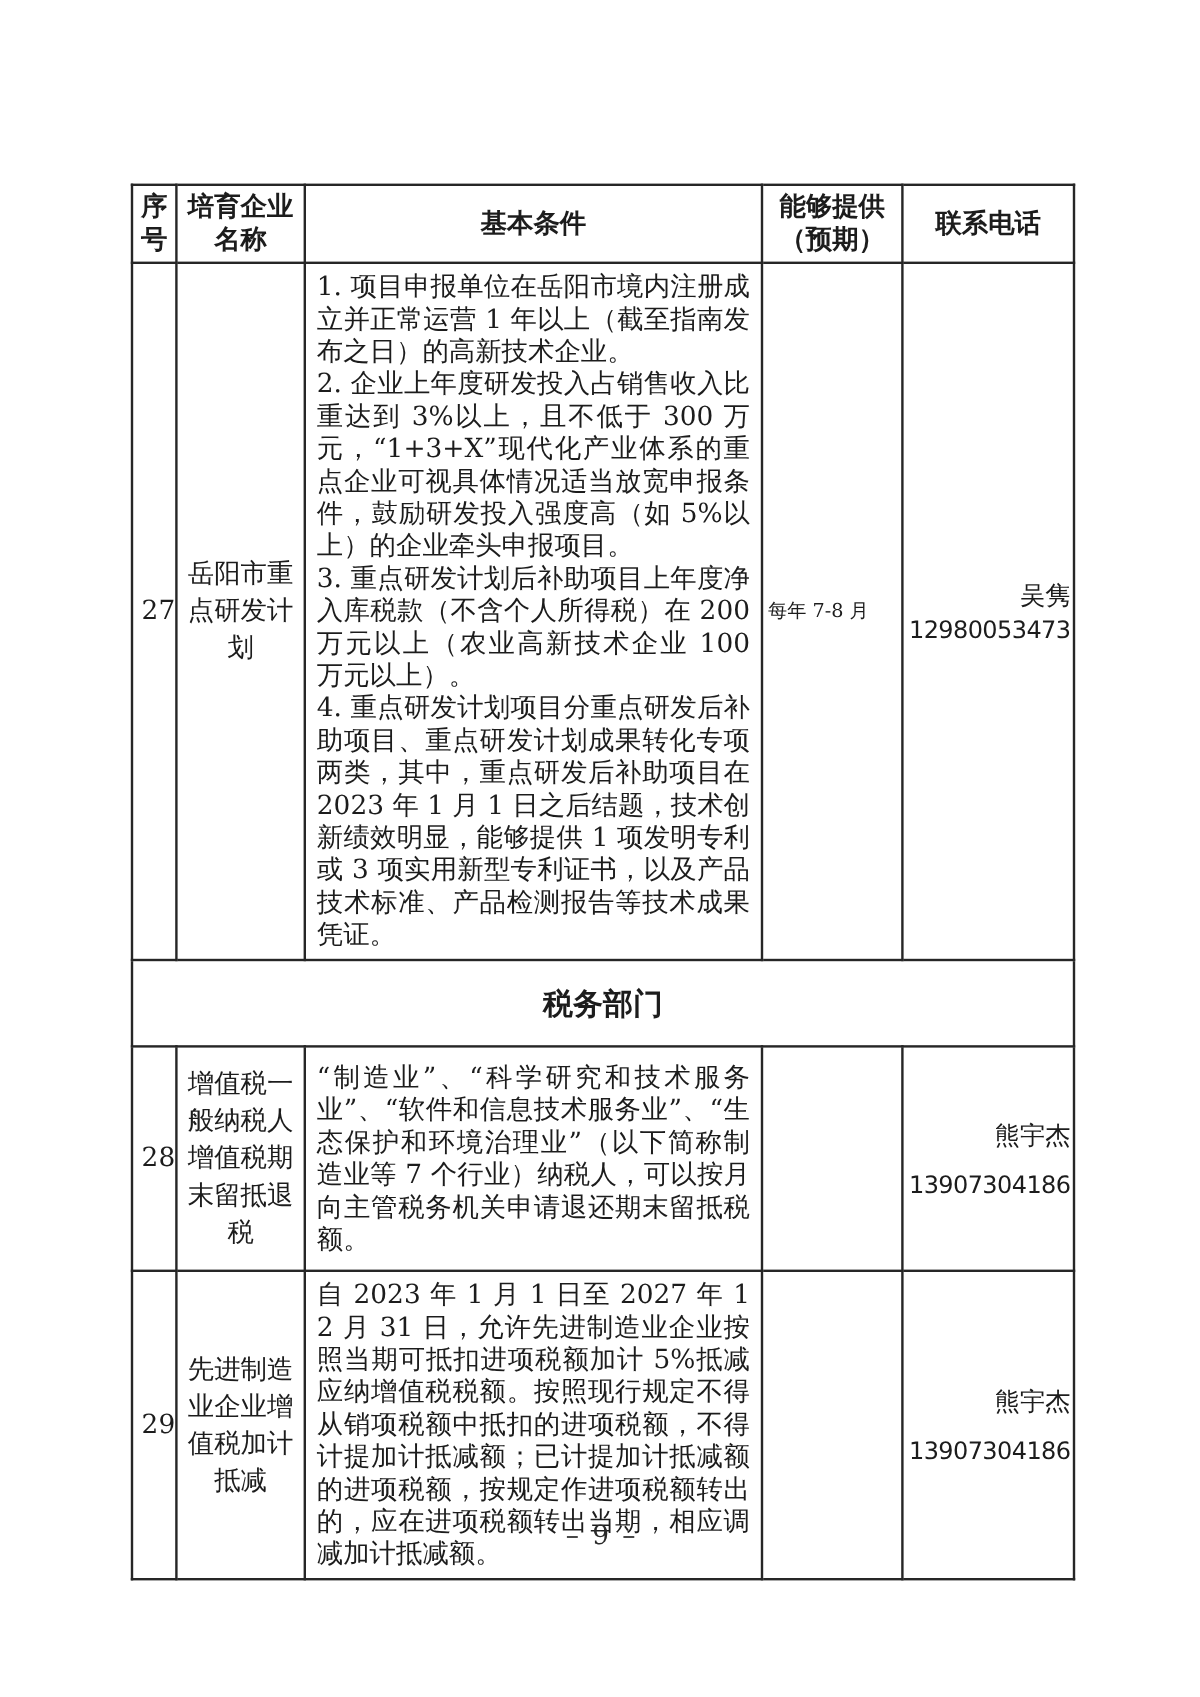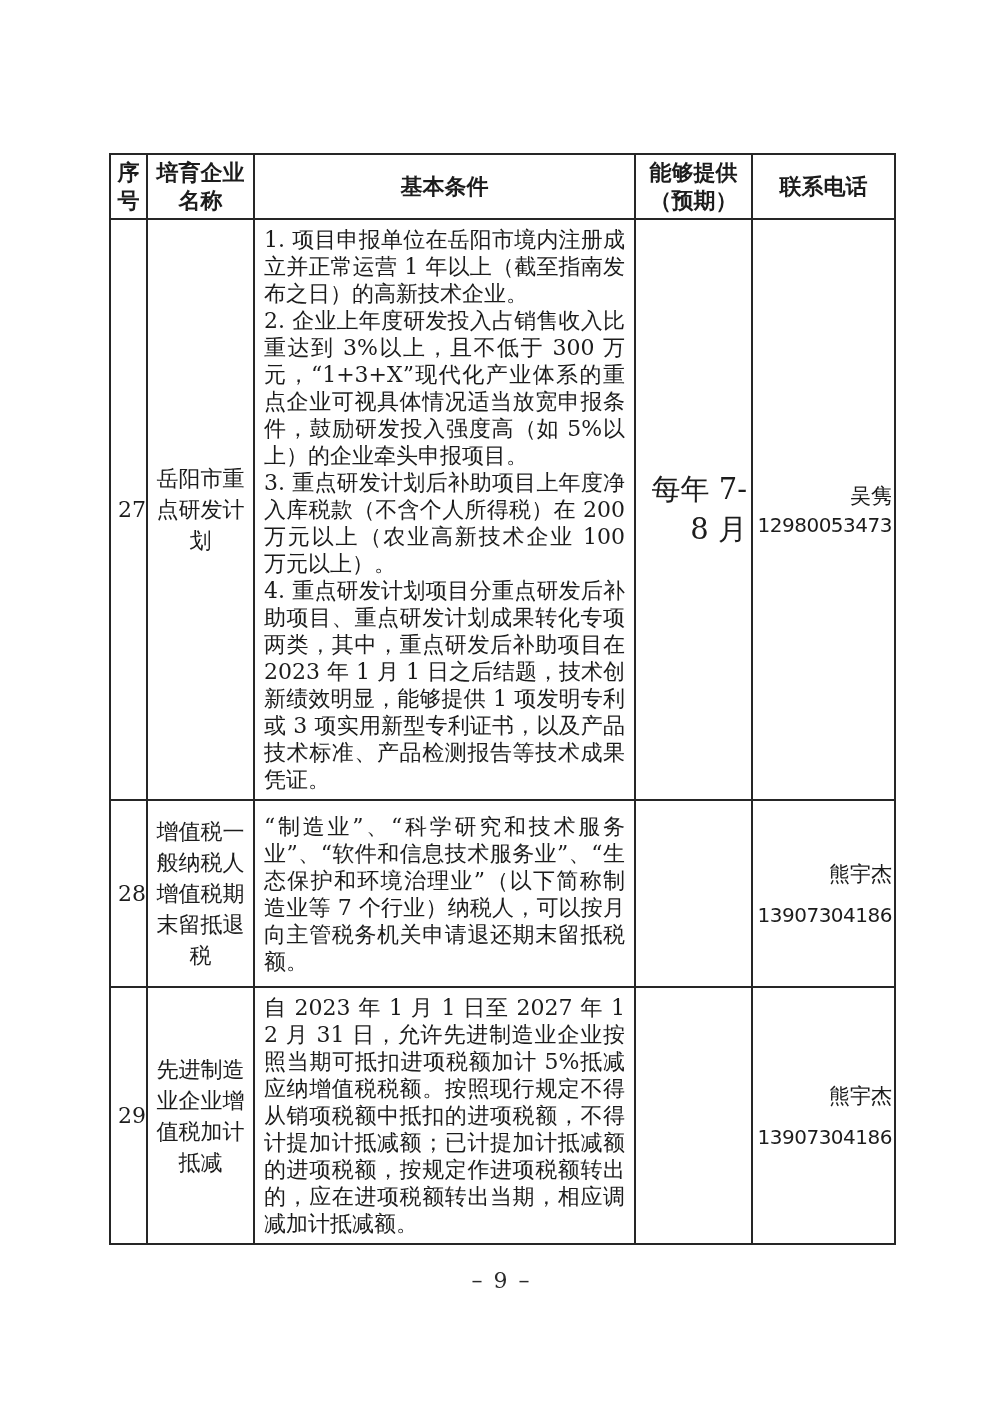--- a/index.html
+++ b/index.html
@@ -57,22 +57,22 @@
     text-align: justify;
     text-justify: inter-ideograph;
     font-size: 22px;
     line-height: 27px;
     vertical-align: middle;
   }
   td.cond-cell p { text-align: justify; word-break: break-all; }
 
   
   td.time-cell {
-    text-align: right;
-    font-size: 29px;
+    text-align: left;
+    font-size: 16px;
     padding: 12px 4px;
   }
 
   
   td.contact-cell { text-align: right; padding: 0 2px; }
   .contact-name { font-size: 21px; line-height: 30px; }
   .contact-phone {
     font-family: "DejaVu Sans", "Liberation Sans", sans-serif;
     font-size: 20px;
     line-height: 28px;
@@ -148,20 +148,23 @@
           <p>3. 重点研发计划后补助项目上年度净入库税款（不含个人所得税）在 200 万元以上（农业高新技术企业 100 万元以上）。</p>
           <p>4. 重点研发计划项目分重点研发后补助项目、重点研发计划成果转化专项两类，其中，重点研发后补助项目在 2023 年 1 月 1 日之后结题，技术创新绩效明显，能够提供 1 项发明专利或 3 项实用新型专利证书，以及产品技术标准、产品检测报告等技术成果凭证。</p>
         </td>
         <td class="time-cell">每年 7-8 月</td>
         <td class="contact-cell">
           <div class="contact-name">吴隽</div>
           <div class="contact-phone">12980053473</div>
         </td>
       </tr>
 
+      <tr class="section-row">
+        <td colspan="5">税务部门</td>
+      </tr>
 
       <tr class="row-28">
         <td class="no-cell">28</td>
         <td class="name-cell">增值税一般纳税人增值税期末留抵退税</td>
         <td class="cond-cell">
           <p>“制造业”、“科学研究和技术服务业”、“软件和信息技术服务业”、“生态保护和环境治理业”（以下简称制造业等 7 个行业）纳税人，可以按月向主管税务机关申请退还期末留抵税额。</p>
         </td>
         <td class="time-cell"></td>
         <td class="contact-cell contact-gap">
           <div class="contact-name">熊宇杰</div>

